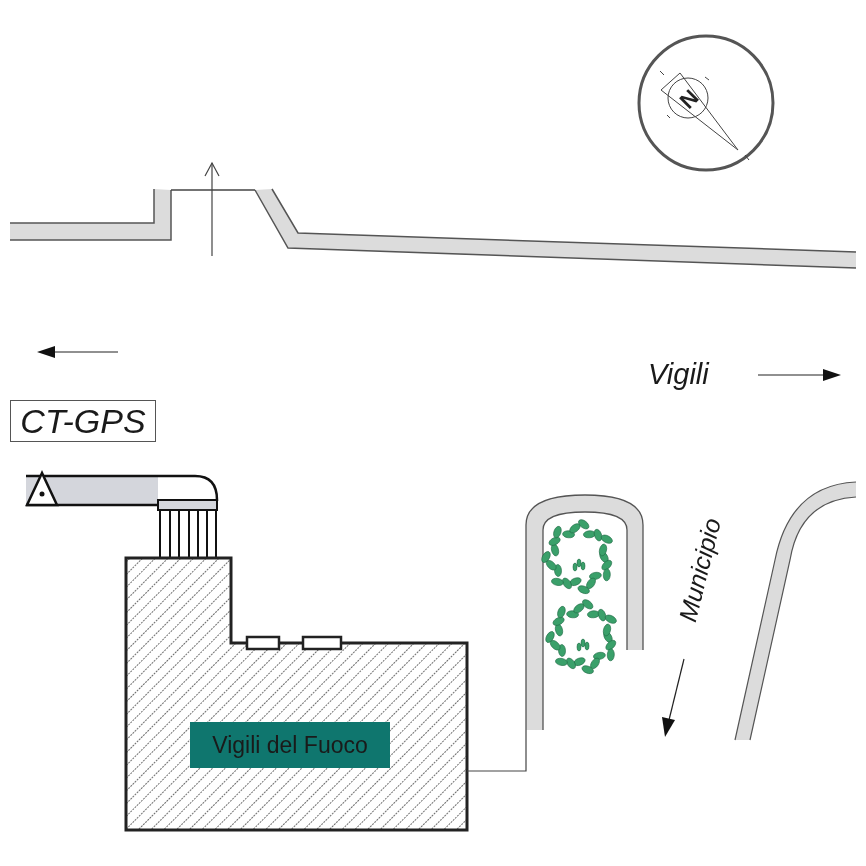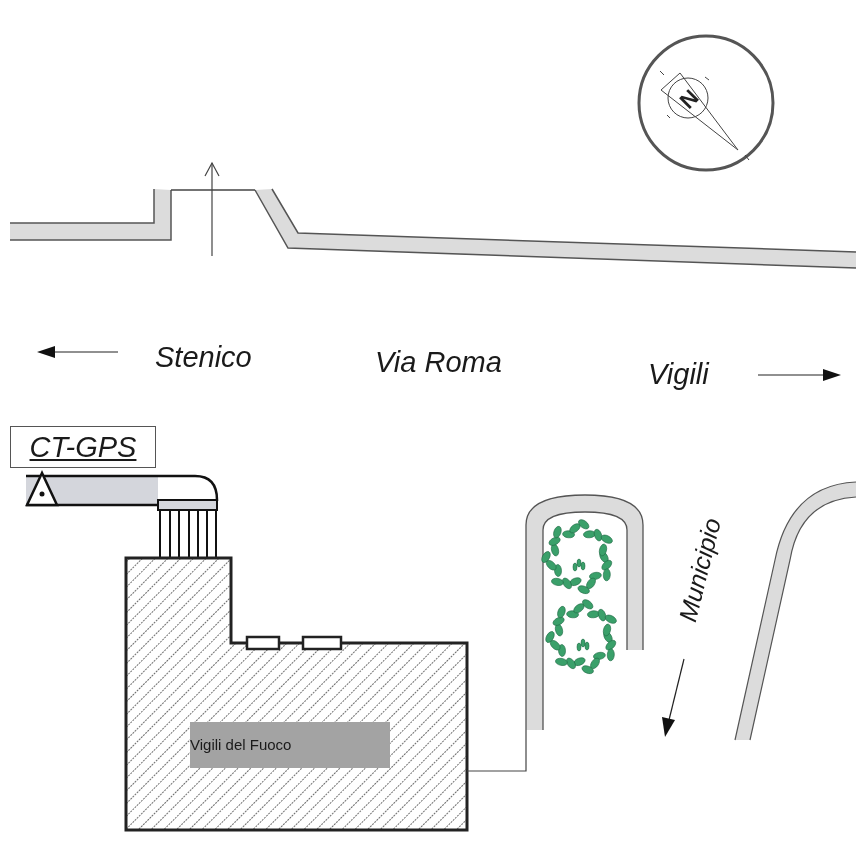--- a/index.html
+++ b/index.html
@@ -2,23 +2,23 @@
 <html><head>
 <meta charset="utf-8">
 <style>
   html, body { margin:0; padding:0; background:#ffffff; }
   #stage { position:relative; width:866px; height:866px; overflow:hidden; background:#ffffff; }
   svg { position:absolute; left:0; top:0; }
   .lbl { position:absolute; font-family:"Liberation Sans", sans-serif; font-style:italic; color:#1a1a1a; white-space:nowrap; }
   #lbl-stenico { left:155px; top:341px; font-size:29px; }
   #lbl-via-roma { left:375px; top:346px; font-size:29px; }
   #lbl-tione { left:648px; top:358px; font-size:29px; }
-  #lbl-ctgps { left:10px; top:426px; width:146px; height:42px; border:1.5px solid #555; box-sizing:border-box; font-size:29px; text-align:center; line-height:40px; background:#fff;text-decoration:underline; }
+  #lbl-ctgps { left:10px; top:400px; width:146px; height:42px; border:1.5px solid #555; box-sizing:border-box; font-size:34px; text-align:center; line-height:40px; background:#fff; }
   #lbl-municipio { left:700px; top:570px; font-size:25px; transform:translate(-50%,-50%) rotate(-76deg); }
-  #lbl-vigili { left:190px; top:722px; width:200px; height:46px; background:#a3a3a3; font-style:normal; font-size:15px; line-height:46px; }
+  #lbl-vigili { left:190px; top:722px; width:200px; height:46px; background:#0f766e; font-style:normal; font-size:23px; line-height:46px; text-align:center; }
 </style>
 </head>
 <body>
 
 <div id="stage">
 <svg width="866" height="866" viewBox="0 0 866 866">
   <defs>
     <pattern id="hatch" patternUnits="userSpaceOnUse" width="9" height="9" patternTransform="rotate(45)">
       <line x1="0" y1="0" x2="0" y2="9" stroke="#222" stroke-width="1.3" stroke-dasharray="2 1"></line>
     </pattern>
@@ -154,19 +154,17 @@
     <polygon points="665,737 662,717 675,720" fill="#111"></polygon>
   </g>
 
   <g>
     <path d="M856,497 Q800,500 790,560 L750,740 L735,740 L775,560 Q790,485 856,482 Z" fill="#dcdcdc" stroke="none"></path>
     <path d="M856,482 Q790,485 775,560 L735,740" fill="none" stroke="#555" stroke-width="1.2"></path>
     <path d="M856,497 Q800,500 790,560 L750,740" fill="none" stroke="#555" stroke-width="1.2"></path>
   </g>
 </svg>
 
-<div class="lbl" id="lbl-stenico">Stenico</div>
-<div class="lbl" id="lbl-via-roma">Via Roma</div>
 <div class="lbl" id="lbl-tione">Vigili</div>
 <div class="lbl" id="lbl-ctgps">CT-GPS</div>
 <div class="lbl" id="lbl-municipio">Municipio</div>
 <div class="lbl" id="lbl-vigili">Vigili del Fuoco</div>
 </div>
 
 </body></html>

